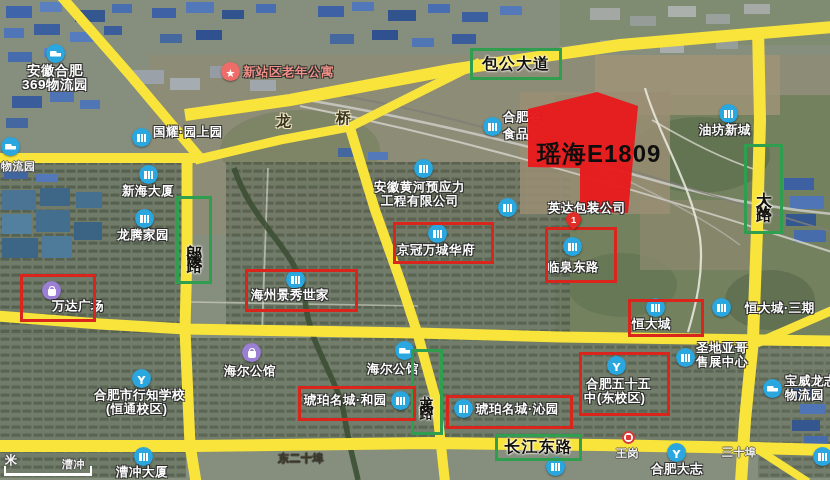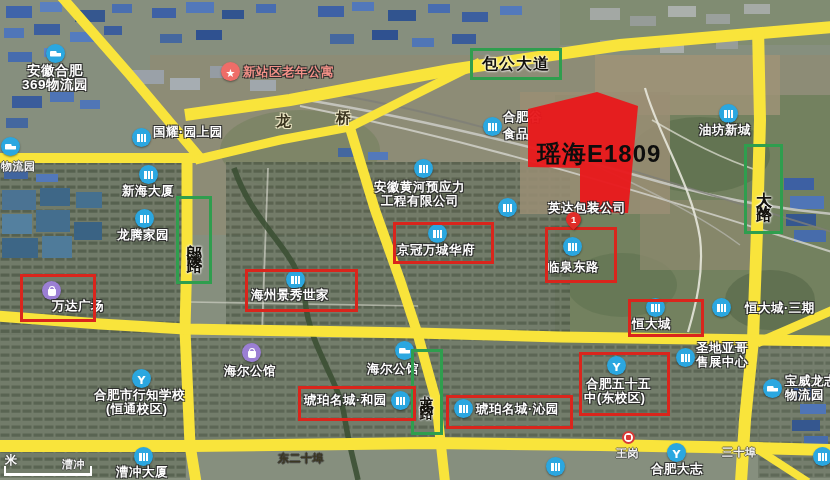--- a/index.html
+++ b/index.html
@@ -190,20 +190,23 @@
     </div>
   <div class="gbox vert" style="left:176px;top:196px;width:30px;height:82px;">
     <span class="gt">郎溪路</span>
     </div>
   <div class="gbox vert" style="left:744px;top:144px;width:33px;height:84px;">
     <span class="gt">大众路</span>
     </div>
   <div class="gbox vert" style="left:411px;top:349px;width:26px;height:80px;">
     <span class="gt" style="font-size:14px;letter-spacing:5px;">龙岗路</span>
     </div>
+  <div class="gbox" style="left:495px;top:434px;width:81px;height:21px;">
+    <span class="gt">长江东路</span>
+    </div>
 
   <span class="bridge" style="left:276px;top:112px;">龙</span>
   <span class="bridge" style="left:336px;top:109px;">桥</span>
 
   <div class="rbox" style="left:393px;top:222px;width:95px;height:36px;"></div>
   <div class="rbox" style="left:245px;top:269px;width:107px;height:37px;"></div>
   <div class="rbox" style="left:545px;top:227px;width:66px;height:50px;"></div>
   <div class="rbox" style="left:20px;top:274px;width:70px;height:42px;"></div>
   <div class="rbox" style="left:628px;top:299px;width:70px;height:32px;"></div>
   <div class="rbox" style="left:579px;top:352px;width:85px;height:58px;"></div>

